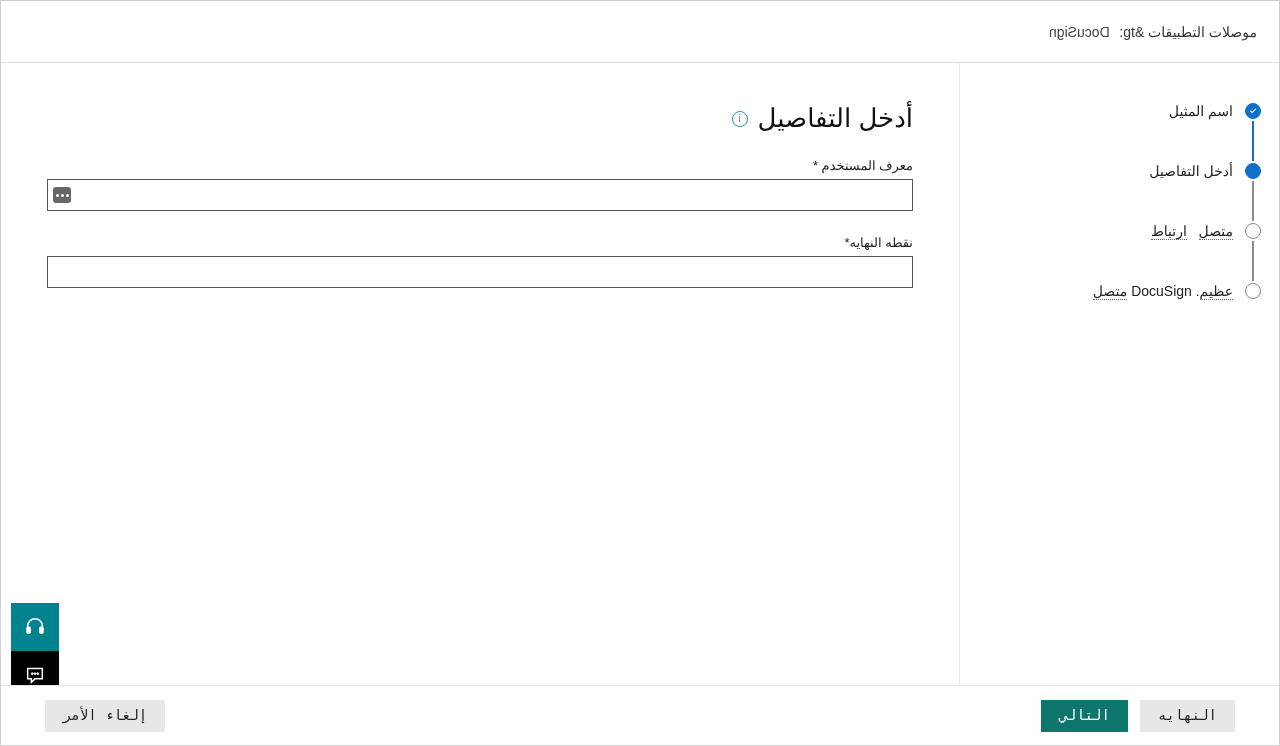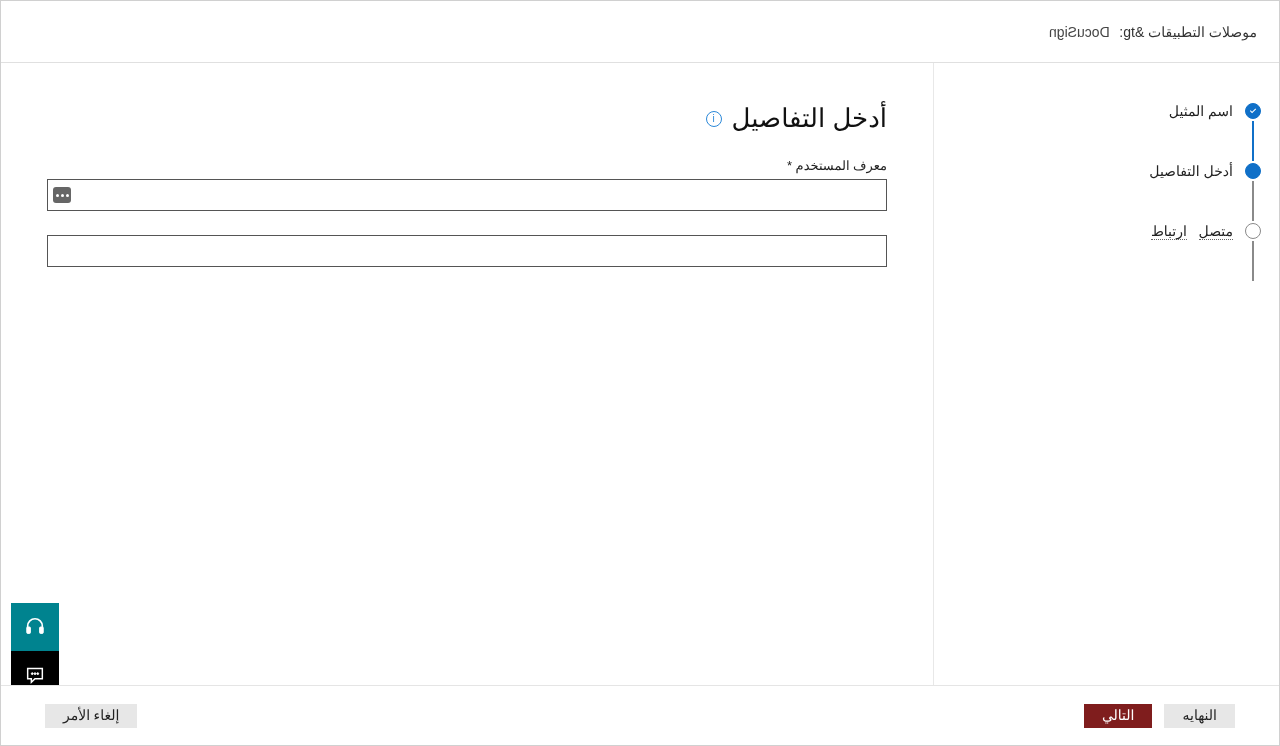--- a/index.html
+++ b/index.html
@@ -31,21 +31,21 @@
       display: inline-block;
       transform: scaleX(-1);
       color: #444;
       margin-right: 6px;
     }
     .body {
       display: flex;
       height: calc(100% - 62px);
     }
     .sidebar {
-      width: 346px;
+      width: 320px;
       border-left: 1px solid #e8e8e8;
       padding: 40px 18px 20px 18px;
     }
     .steps {
       list-style: none;
       position: relative;
     }
     .step {
       position: relative;
       padding-right: 28px;
@@ -188,33 +188,33 @@
       align-items: center;
       justify-content: space-between;
       padding: 0 44px;
       background: #fff;
     }
     .footer-right {
       display: flex;
       gap: 12px;
     }
     .btn {
-      height: 24px;
+      height: 32px;
       padding: 0 18px;
       font-size: 14px;
       border: none;
       cursor: pointer;
-      font-family: Liberation Serif, serif;
+      font-family: Liberation Mono, monospace;
     }
     .btn-secondary {
       background: #e7e7e7;
       color: #222;
     }
     .btn-primary {
-      background: #7f1d1d;
+      background: #0f766e;
       color: #fff;
     }
     .side-widgets {
       position: absolute;
       left: 10px;
       bottom: 46px;
       display: flex;
       flex-direction: column;
     }
     .widget {
@@ -263,20 +263,24 @@
       <li class="step current">
         <span class="marker"></span>
         <span class="connector"></span>
         <span class="label">أدخل التفاصيل</span>
       </li>
       <li class="step">
         <span class="marker"></span>
         <span class="connector"></span>
         <span class="label"><span class="dotted">متصل</span>&nbsp;&nbsp;&nbsp;<span class="dotted">ارتباط</span></span>
       </li>
+      <li class="step">
+        <span class="marker"></span>
+        <span class="label"><span class="dotted">عظيم</span>. DocuSign <span class="dotted">متصل</span></span>
+      </li>
     </ul>
   </aside>
 
   <main class="content">
     <div class="page-title-row">
       <h1 class="page-title">أدخل التفاصيل</h1>
       <span class="info-icon">i</span>
     </div>
 
     <div class="form-group">
@@ -285,20 +289,21 @@
         <input type="password" style="">
         <div class="pw-toggle">
           <span></span>
             <span></span>
             <span></span>
         </div>
       </div>
     </div>
 
     <div class="form-group">
+      <label class="form-label">نقطه النهايه*</label>
       <input type="text" class="text-input" style="">
     </div>
   </main>
 </div>
 
 <div class="side-widgets">
   <div class="widget teal">
     <svg viewBox="0 0 24 24">
         <path fill="none" stroke-width="1.8" d="M4 13v-2a8 8 0 0 1 16 0v2"></path>
         <rect x="3" y="12" width="4" height="7" rx="1" fill="#fff"></rect>

